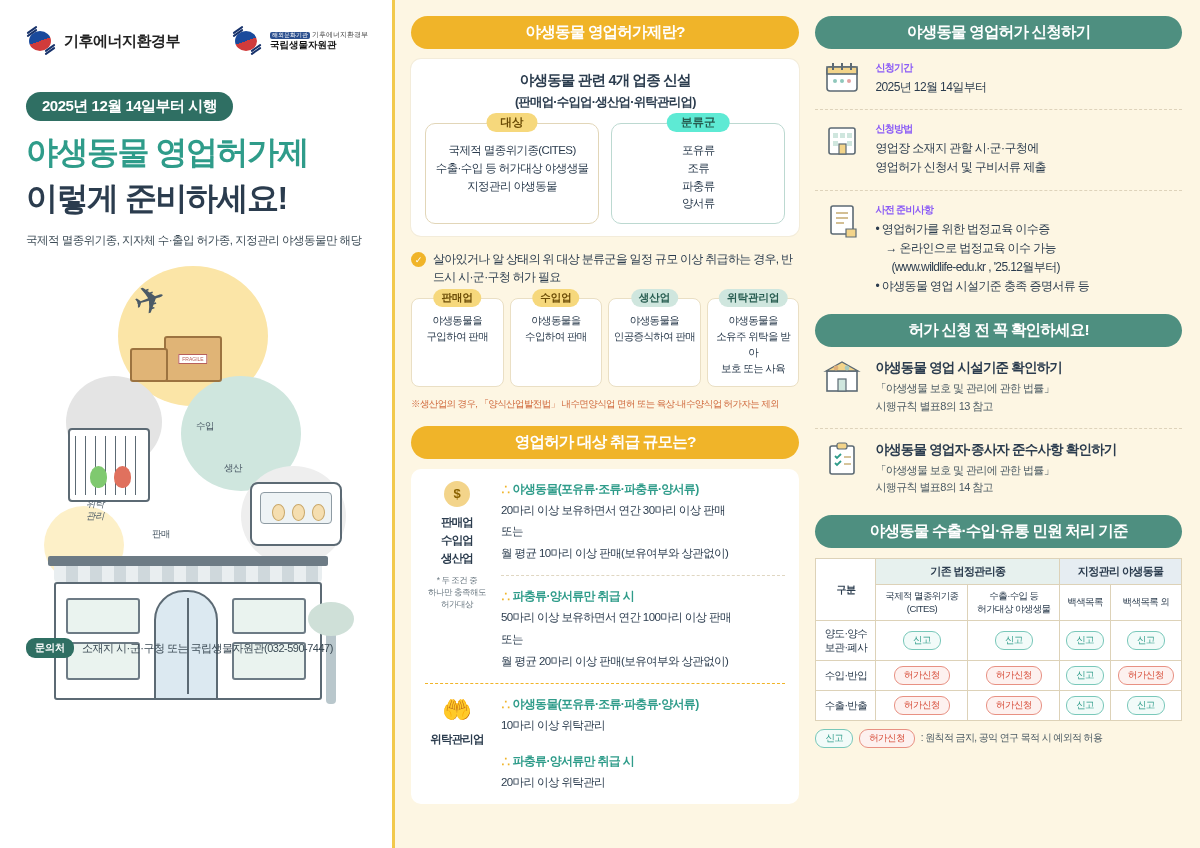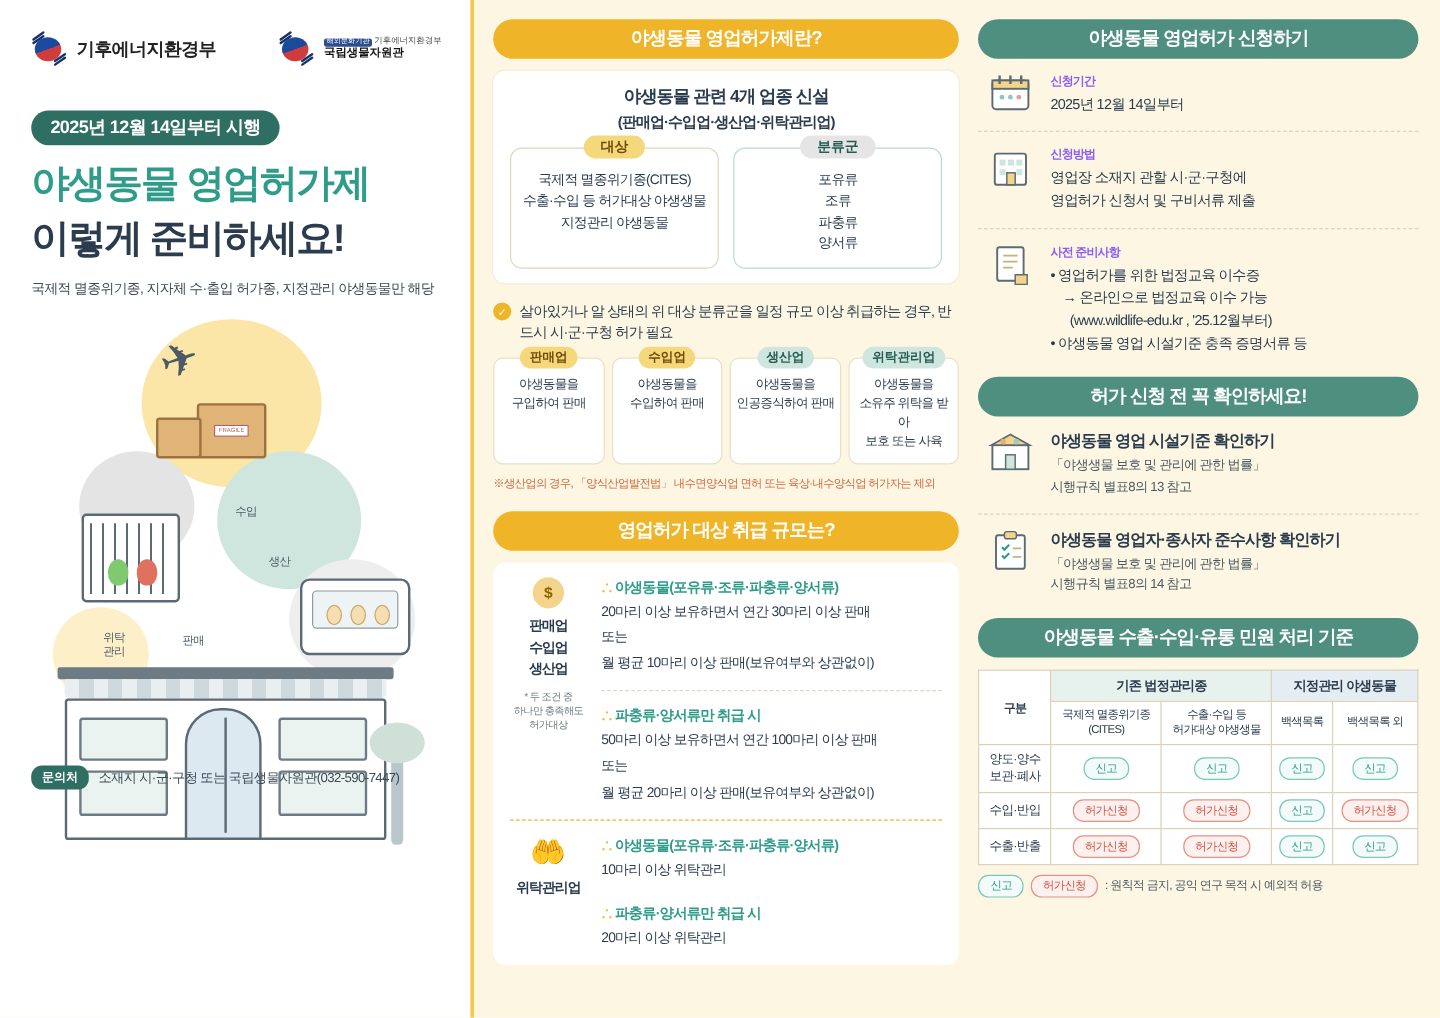--- a/index.html
+++ b/index.html
@@ -114,21 +114,21 @@
   .b2 { font-size:12.5px; font-weight:bold; color:#2b3c4e; letter-spacing:-0.8px; margin-top:4px;}
 
   .two-box { display:flex; gap:12px; margin-top:12px; }
   .obox { flex:1; border:1.5px solid #e2d6b8; border-radius:10px; padding:8px 6px 10px; position:relative; background:#fff;}
   .obox.green { border-color:#bcd9d1; }
   .otag {
     position:absolute; left:50%; top:-11px; transform:translateX(-50%);
     font-size:11.5px; font-weight:bold; padding:2px 14px; border-radius:10px; white-space:nowrap;
   }
   .otag.y { background:#f6d87c; color:#6b4c06; }
-  .otag.g { background:#e5e5e5; color:#265c50; }
+  .otag.g { background:#5eead4; color:#265c50; }
   .obox ul { list-style:none; margin:10px 0 0; padding:0; text-align:center; }
   .obox li { font-size:11.5px; color:#2b3c4e; line-height:1.55; letter-spacing:-0.6px; }
 
   .check-row { display:flex; gap:7px; margin-top:14px; align-items:flex-start; }
   .check-circ { width:15px; height:15px; border-radius:50%; background:#f0b429; color:#fff; font-size:9px;
     display:flex; align-items:center; justify-content:center; flex:0 0 auto; margin-top:2px;}
   .check-txt { font-size:12px; color:#2b3c4e; line-height:1.5; letter-spacing:-0.7px; }
 
   .four { display:flex; gap:6px; margin-top:12px; }
   .fbox { flex:1; background:#fff; border:1.5px solid #eadfc4; border-radius:8px; padding:14px 4px 10px; position:relative; text-align:center;}
@@ -238,21 +238,21 @@
 
       <span class="incubator">
         <span class="glass"></span>
         <span class="egg" style="left:20px;"></span>
         <span class="egg" style="left:40px;"></span>
         <span class="egg" style="left:60px;"></span>
       </span>
 
       <span class="lbl" style="left:170px;top:164px;">수입</span>
       <span class="lbl" style="left:198px;top:206px;">생산</span>
-      <span class="lbl" style="left:60px;top:270px;white-space:pre-line;line-height:1.3;">위탁
+      <span class="lbl" style="left:60px;top:242px;white-space:pre-line;line-height:1.3;font-style:italic;">위탁
 관리</span>
       <span class="lbl" style="left:126px;top:272px;">판매</span>
 
       <span class="shop">
         <span class="roofline"></span>
         <span class="awning"></span>
         <span class="body"></span>
         <span class="door"></span>
         <span class="tank" style="left:18px;top:42px;width:74px;height:36px;"></span>
         <span class="tank" style="left:18px;top:86px;width:74px;height:38px;"></span>

